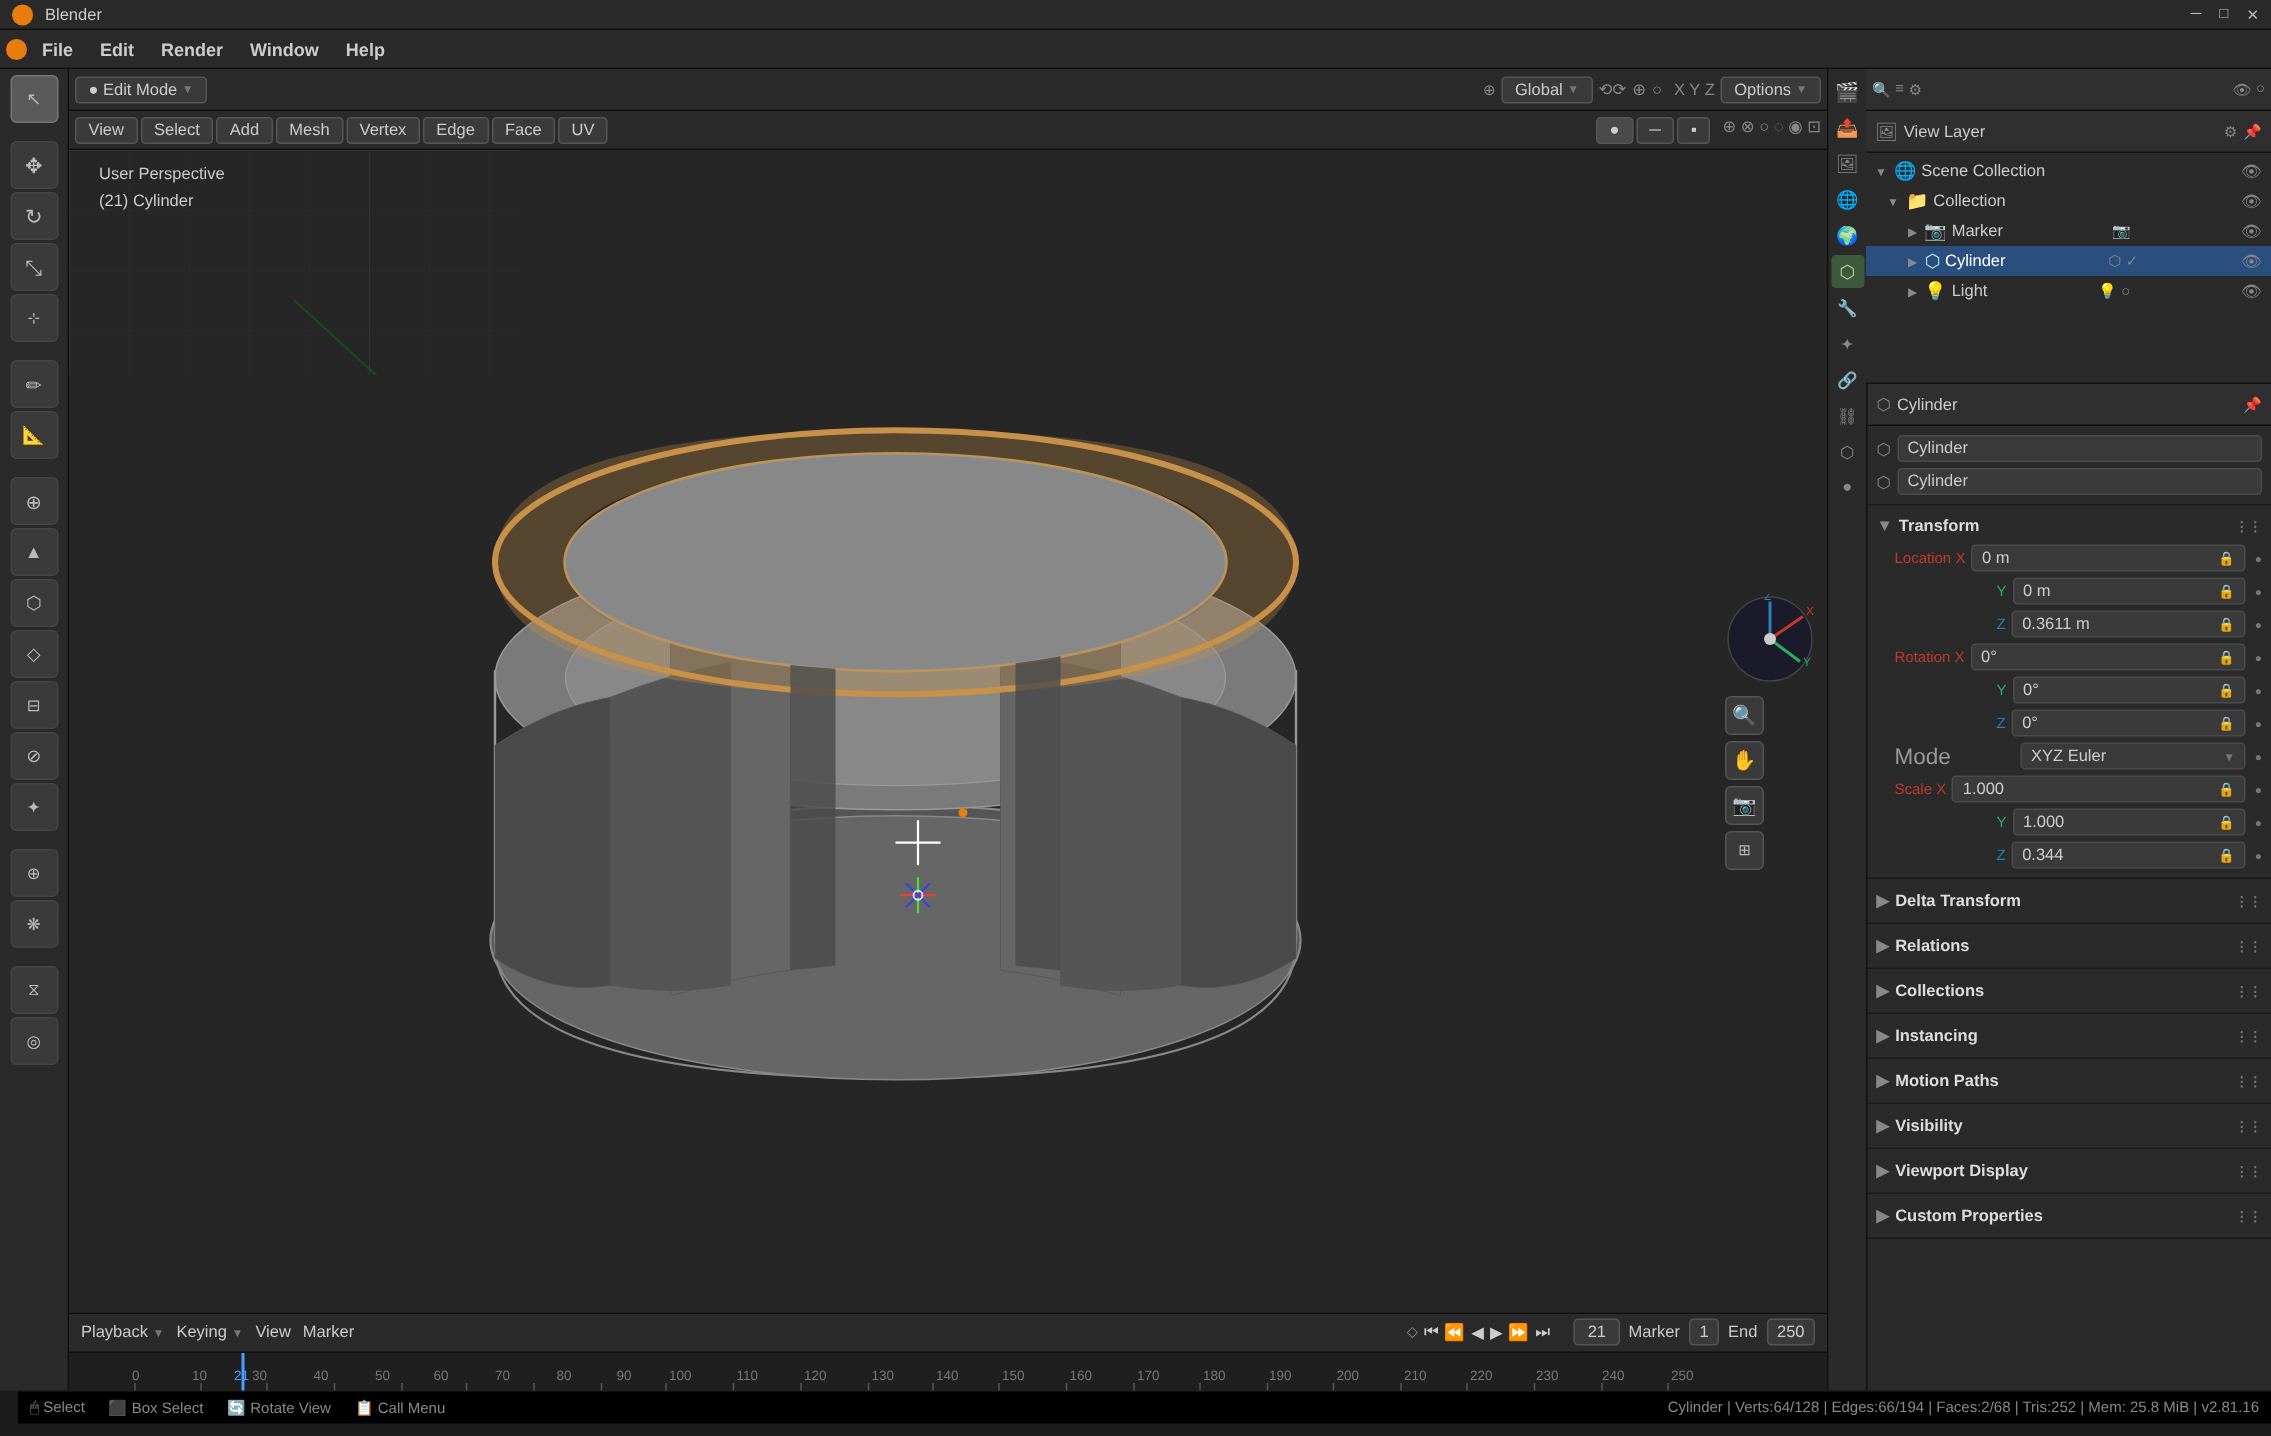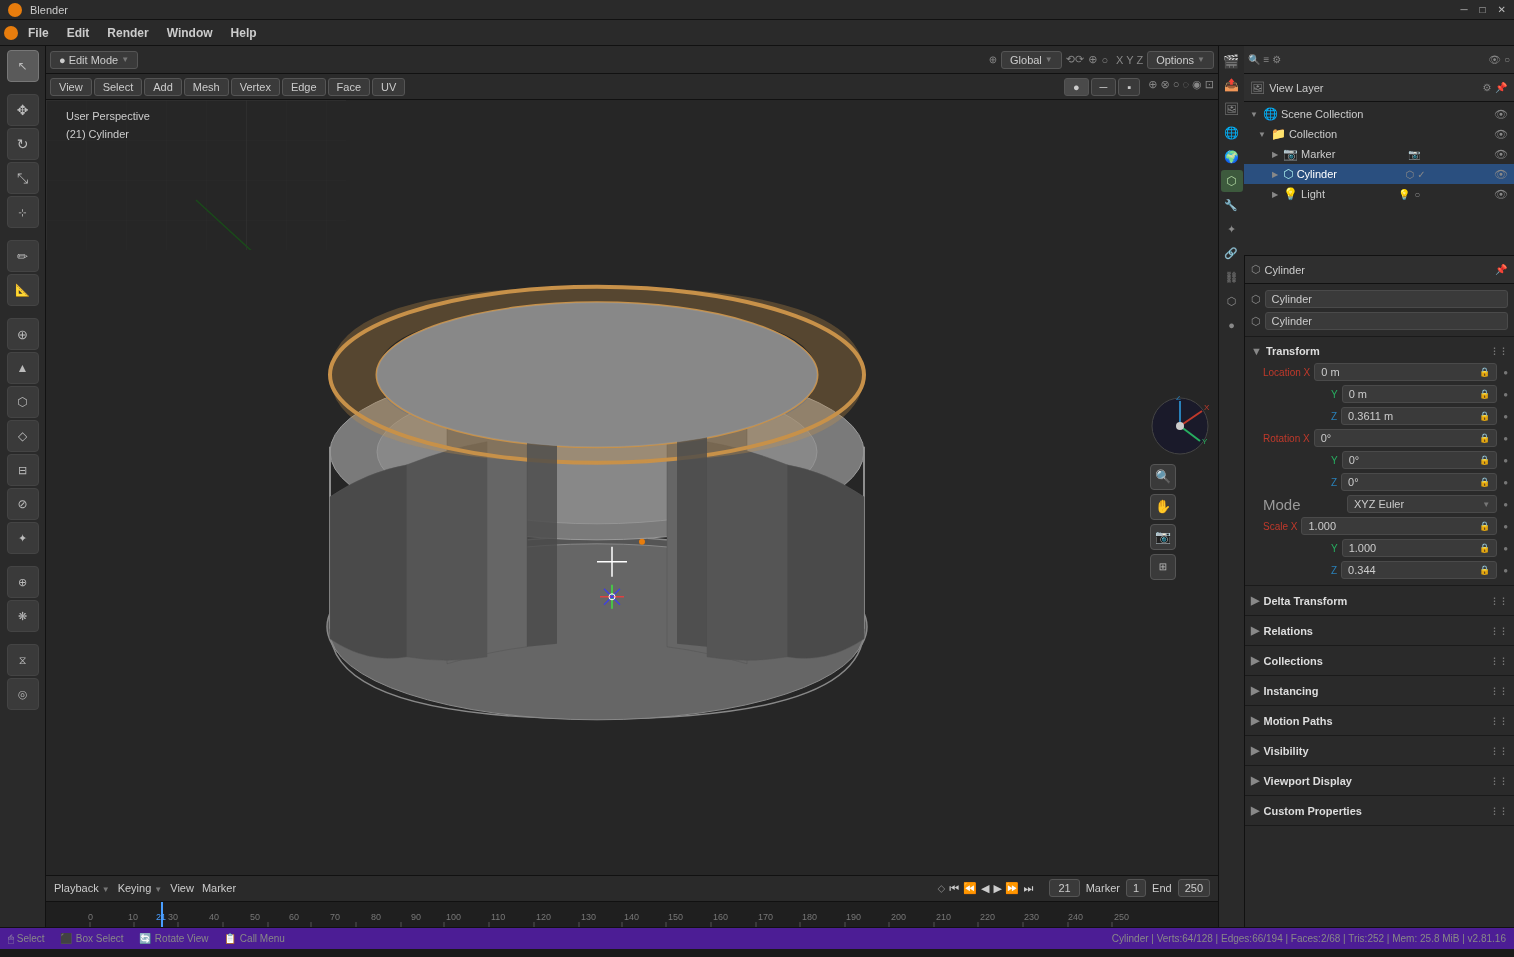--- a/index.html
+++ b/index.html
@@ -256,28 +256,29 @@
       cursor: pointer;
       border-radius: 3px;
       font-size: 12px;
       color: #888;
     }
     .props-icon.active { background: #3d5a3d; color: #aed6a0; }
 
     
     .status-bar {
       height: 22px;
-      background: #4c1d95;
+      background: #000000;
       display: flex;
       align-items: center;
       padding: 0 8px;
       border-top: 1px solid #111;
       font-size: 10px;
       color: #888;
       gap: 16px;
+      margin-left: 12px;
     }
     .status-left {
       display: flex;
       gap: 16px;
     }
     .status-right {
       margin-left: auto;
       font-size: 10px;
     }
 

